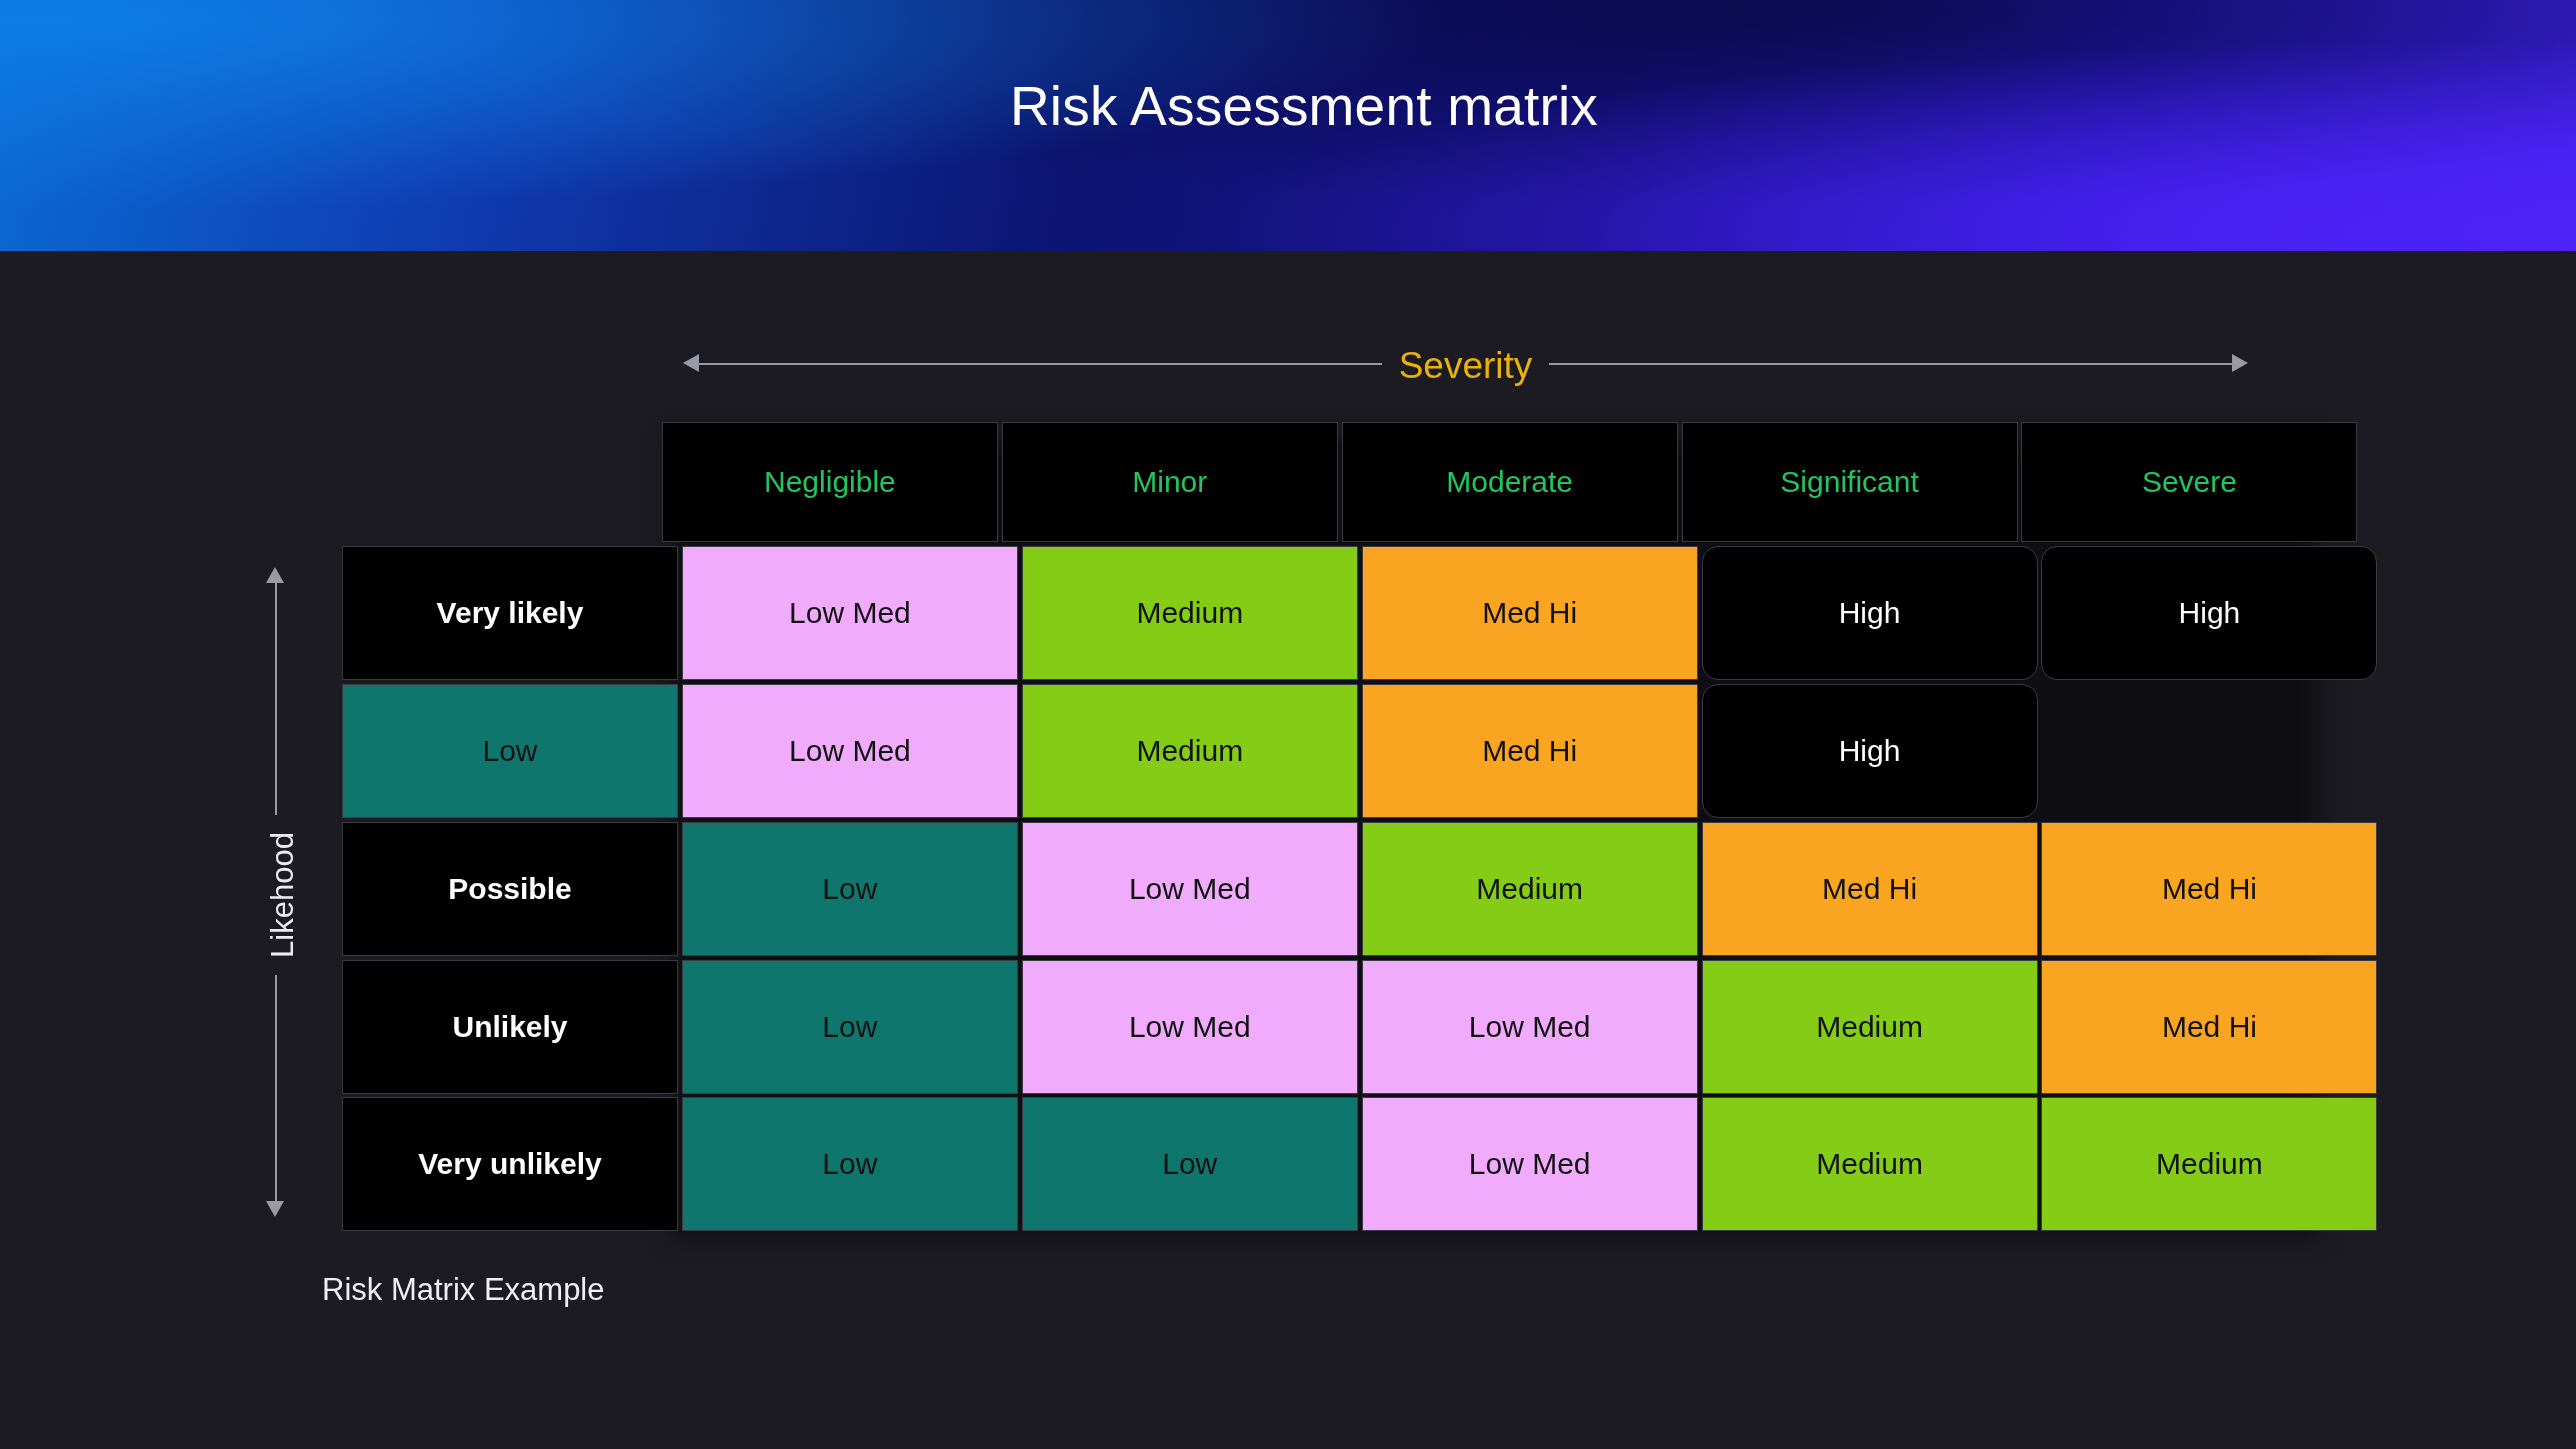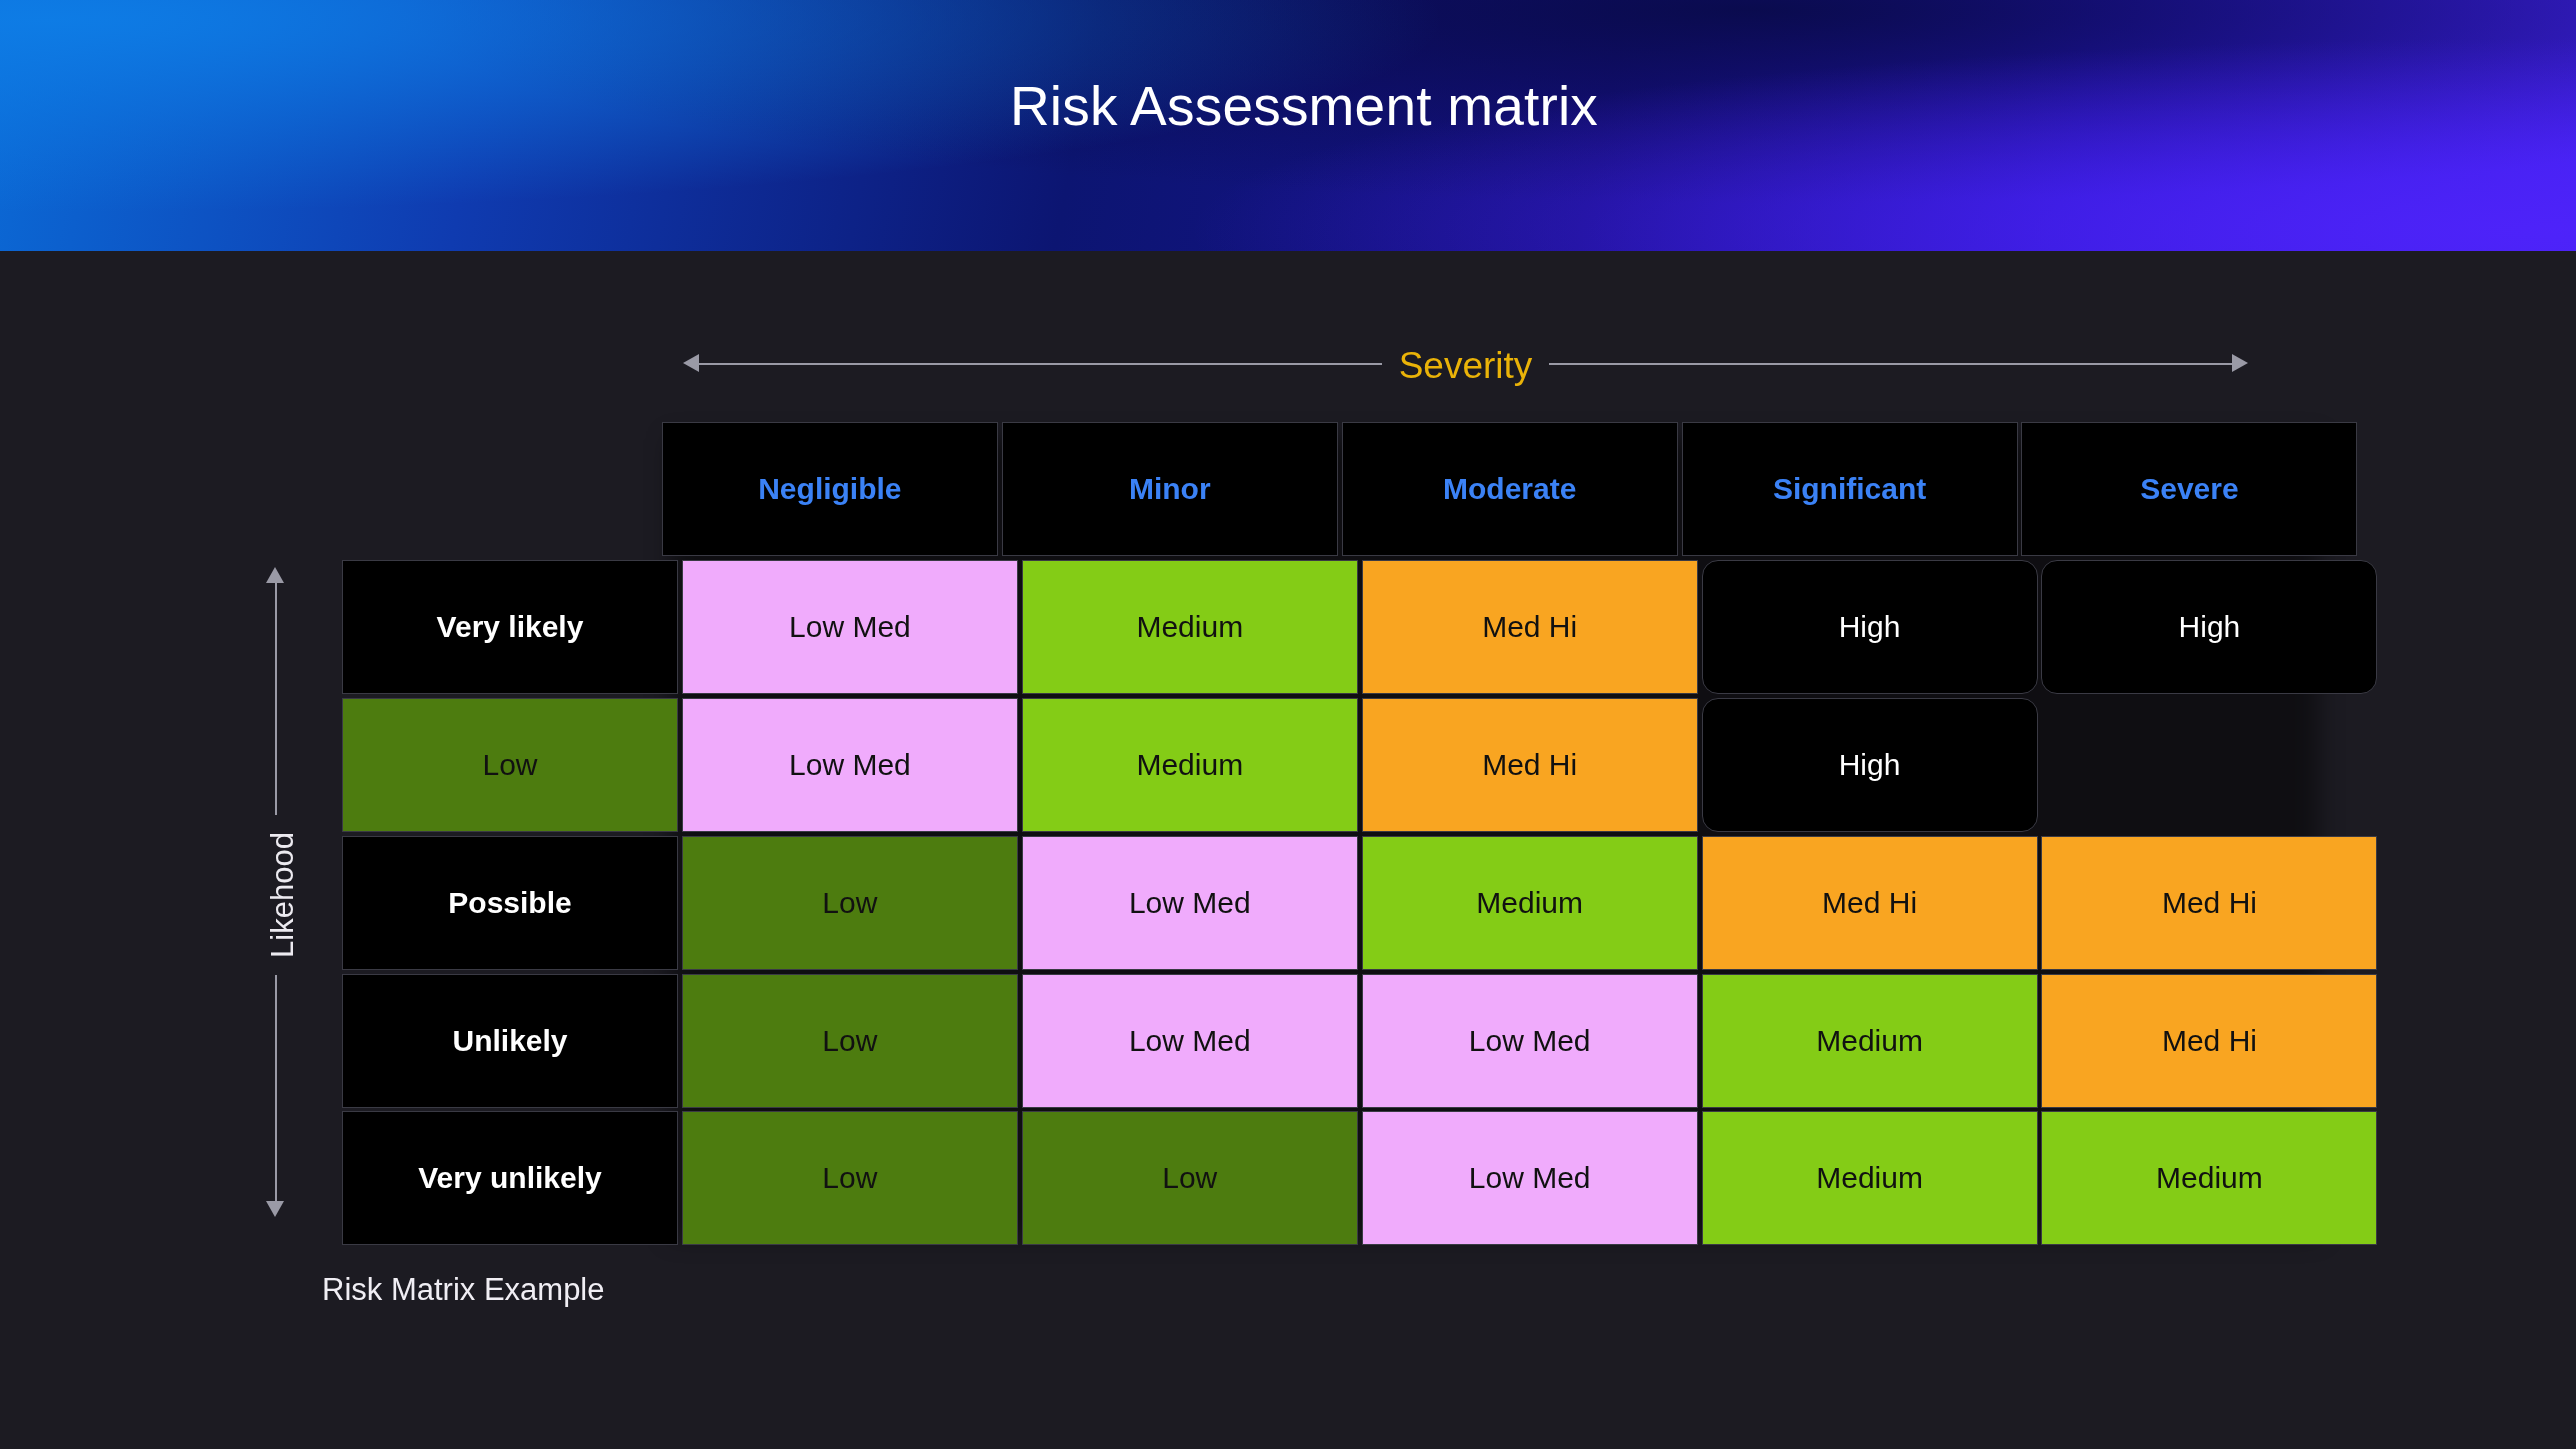--- a/index.html
+++ b/index.html
@@ -174,30 +174,30 @@
     display: flex;
     align-items: center;
     justify-content: center;
     font-size: 30px;
     font-weight: 400;
     border: 1.3px solid #3a3a44;
   }
   .cell + .cell { margin-left: 3.9px; }
 
   .headrow .cell {
-    height: 134px;
+    height: 120px;
     background: #000000;
-    color: #3b82f6;
-    font-weight: 700;
+    color: #22c55e;
+    font-weight: 400;
   }
   .datarow .cell,
   .datarow .rowlabel { height: 134px; }
 
   
-  .lv-low      { background: #4d7c0f; color: #111111; }
+  .lv-low      { background: #0f766e; color: #111111; }
   .lv-lowmed   { background: #f0abfc; color: #111111; }
   .lv-medium   { background: #84cc16; color: #111111; }
   .lv-medhi    { background: #f9a521; color: #111111; }
   .lv-high     { background: #000000; color: #ffffff; border-radius: 16px; }
 
   
   .footer {
     position: absolute;
     left: 322px;
     top: 1272px;

